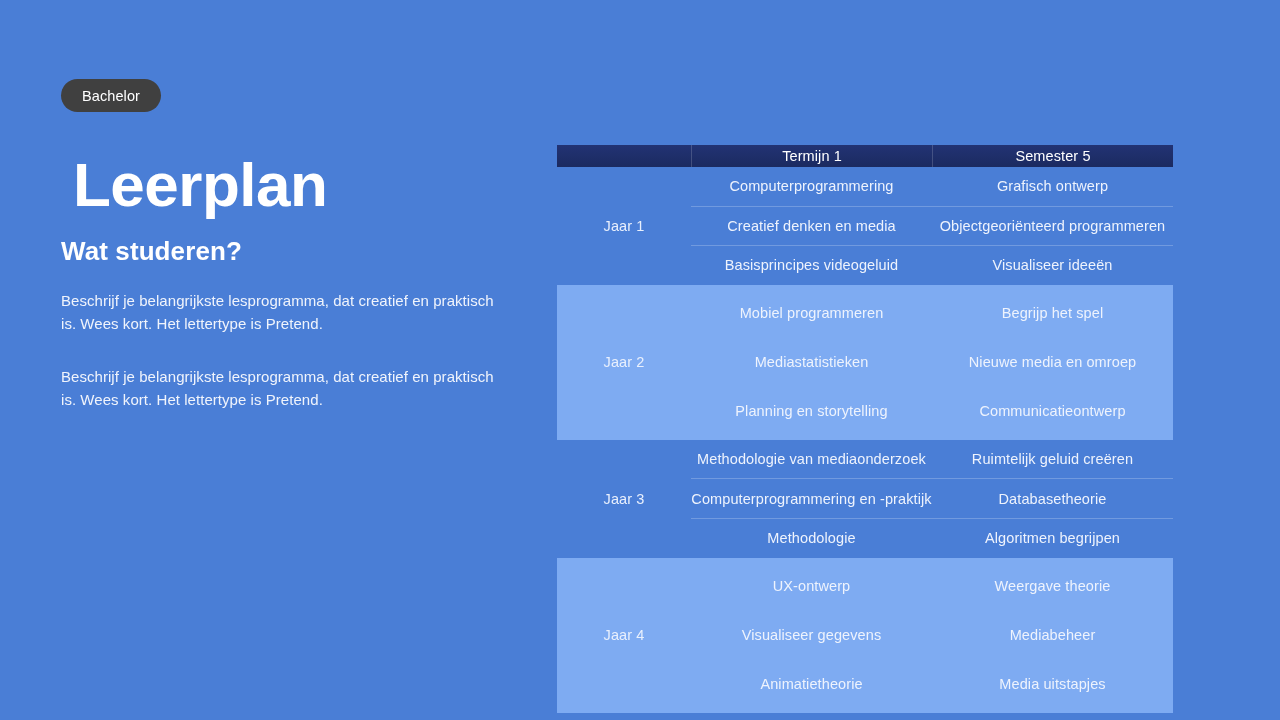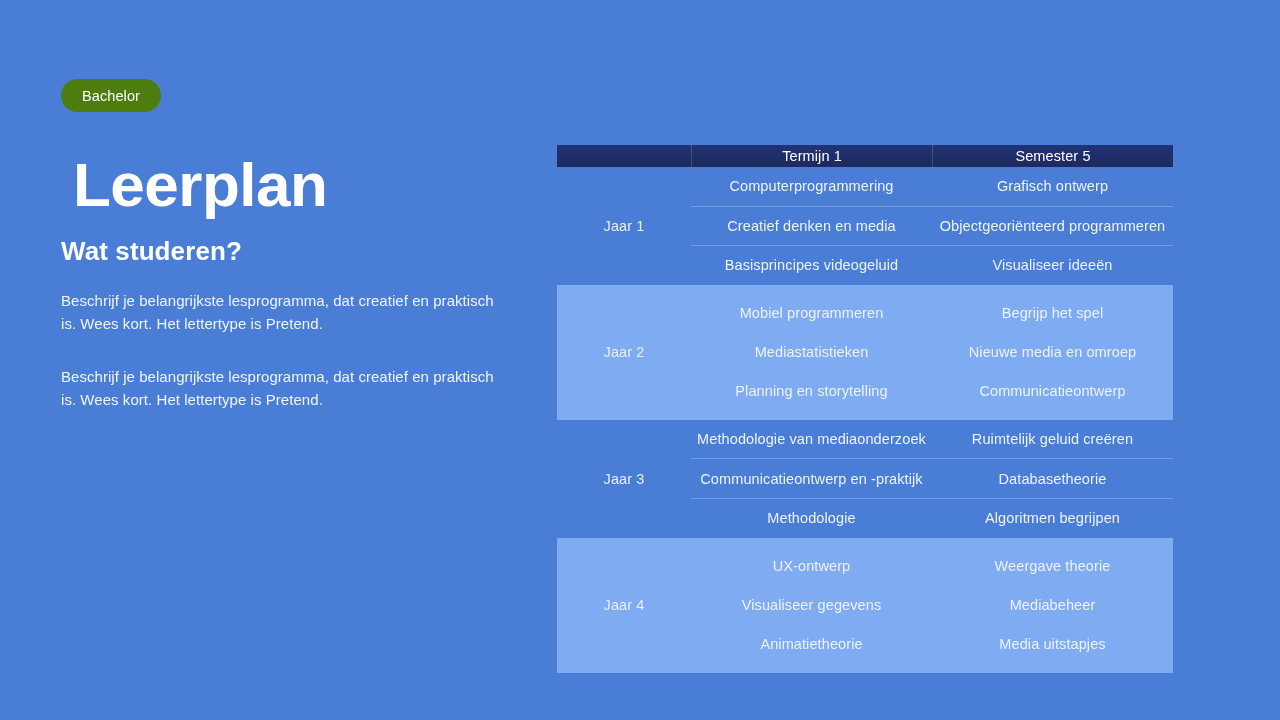--- a/index.html
+++ b/index.html
@@ -24,21 +24,21 @@
     height: 720px;
   }
 
   .badge {
     position: absolute;
     left: 0;
     top: 79px;
     height: 33px;
     padding: 8px 21px;
     border-radius: 17px;
-    background: #4d7c0f;
+    background: #404040;
     color: #ffffff;
     font-size: 14.5px;
     letter-spacing: 0.1px;
     display: flex;
     align-items: center;
     justify-content: center;
     box-sizing: border-box;
   }
 
   .page-title {
@@ -148,21 +148,21 @@
     color: #eef3fd;
     font-size: 14.5px;
     letter-spacing: 0.1px;
     text-align: center;
     box-sizing: border-box;
     flex: 0 0 241px;
   }
 
   
   .year-block.highlight .course-row { height: 39px; }
-  .year-block.highlight .courses { padding: 9px 0; }
+  .year-block.highlight .courses { padding: 9px 0; gap: 10px; }
 </style>
 </head>
 <body>
 
 <div class="left-panel">
   <div class="badge">Bachelor</div>
   <h1 class="page-title">Leerplan</h1>
   <h2 class="section-title">Wat studeren?</h2>
   <p class="body-para p1">Beschrijf je belangrijkste lesprogramma, dat creatief en praktisch is. Wees kort. Het lettertype is Pretend.</p>
   <p class="body-para p2">Beschrijf je belangrijkste lesprogramma, dat creatief en praktisch is. Wees kort. Het lettertype is Pretend.</p>
@@ -210,21 +210,21 @@
         </div>
       </div>
       <div class="year-block">
         <div class="year-label">Jaar 3</div>
         <div class="courses">
           <div class="course-row">
             <div class="course-cell">Methodologie van mediaonderzoek</div>
             <div class="course-cell">Ruimtelijk geluid creëren</div>
           </div>
           <div class="course-row">
-            <div class="course-cell">Communicatieontwerp en -praktijk</div>
+            <div class="course-cell">Computerprogrammering en -praktijk</div>
             <div class="course-cell">Databasetheorie</div>
           </div>
           <div class="course-row">
             <div class="course-cell">Methodologie</div>
             <div class="course-cell">Algoritmen begrijpen</div>
           </div>
         </div>
       </div>
       <div class="year-block highlight">
         <div class="year-label">Jaar 4</div>

